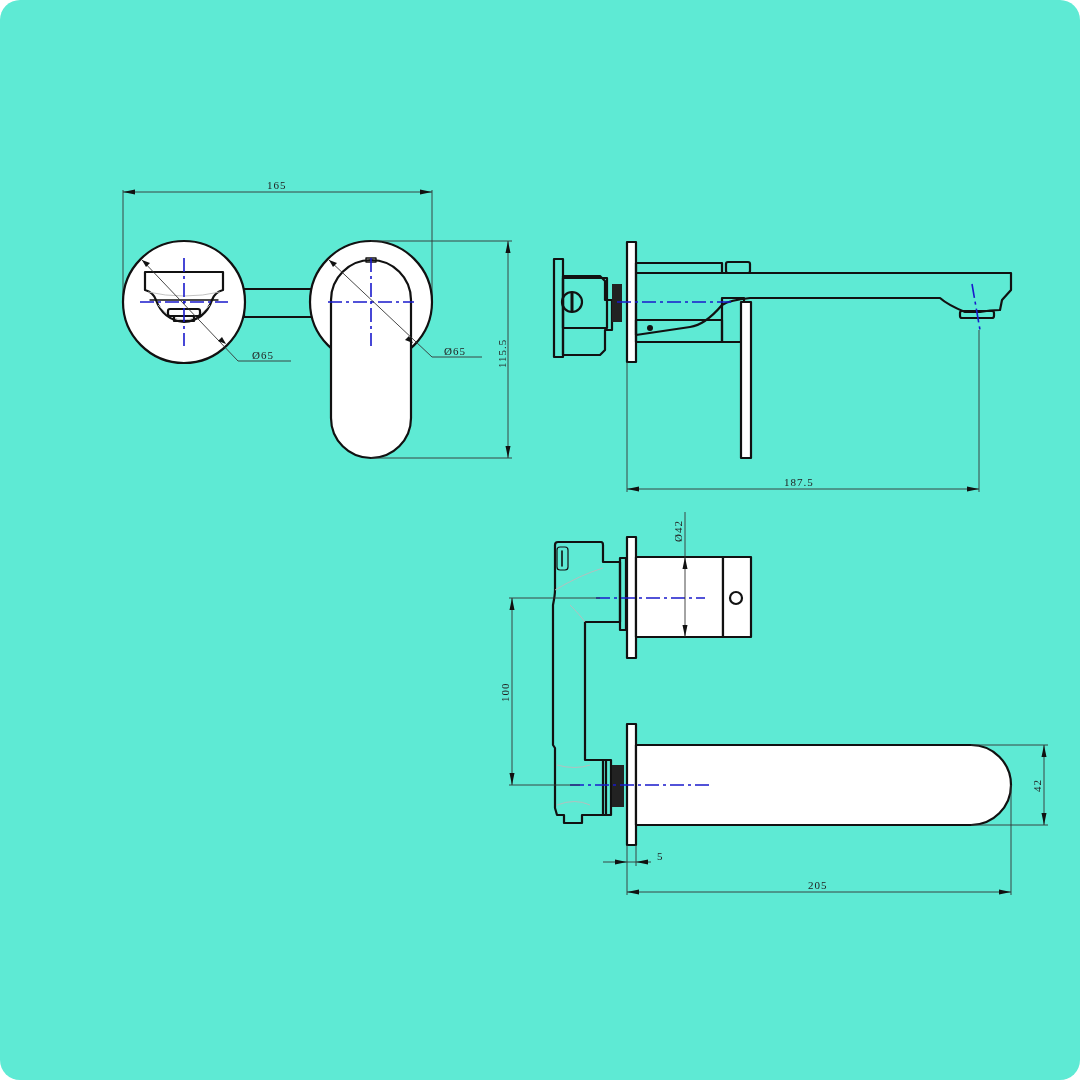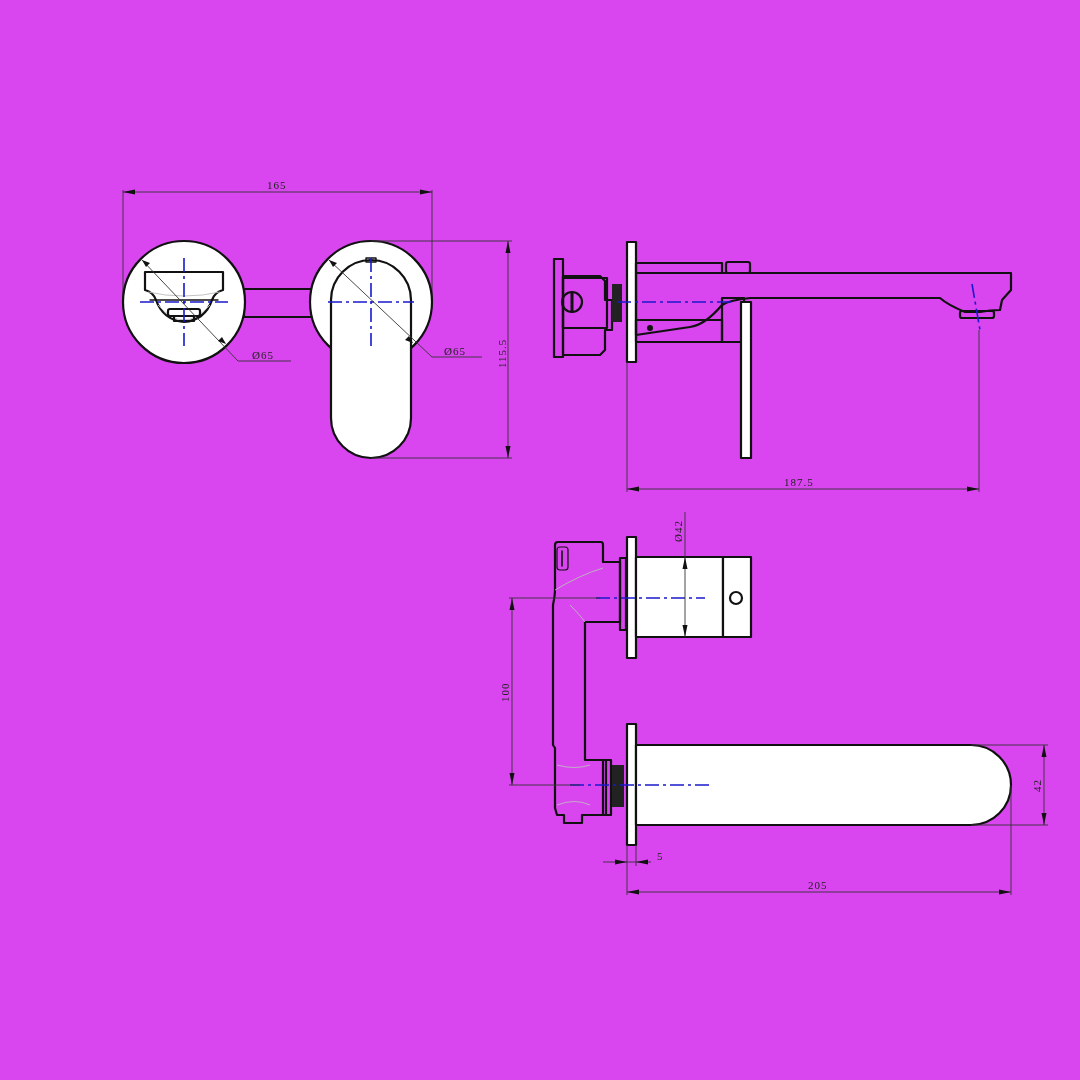--- a/index.html
+++ b/index.html
@@ -1,16 +1,16 @@
 <!DOCTYPE html>
 <html><head>
 <meta charset="utf-8">
 <style>
   html, body { margin:0; padding:0; background:#ffffff; }
-  #canvas { position:relative; width:1080px; height:1080px; background:#d946ef; overflow:hidden; }
+  #canvas { position:relative; width:1080px; height:1080px; background:#5eead4; overflow:hidden;border-radius:20px; }
   svg { position:absolute; left:0; top:0; }
   .o { fill:none; stroke:#111; stroke-width:2.2; stroke-linejoin:round; stroke-linecap:round; }
   .ow { fill:#fff; stroke:#111; stroke-width:2.2; stroke-linejoin:round; }
   .faint { fill:none; stroke:#bbb; stroke-width:0.9; }
   .cl { fill:none; stroke:#1a1acc; stroke-width:1.6; stroke-dasharray:14 4 3 4; }
   .dim { fill:none; stroke:#333; stroke-width:0.9; }
   .ar { fill:#111; }
   .lbl { font-family:"Liberation Serif", serif; font-size:11px; fill:#222; letter-spacing:1px; }
   .thread { fill:#222; }
 </style>

